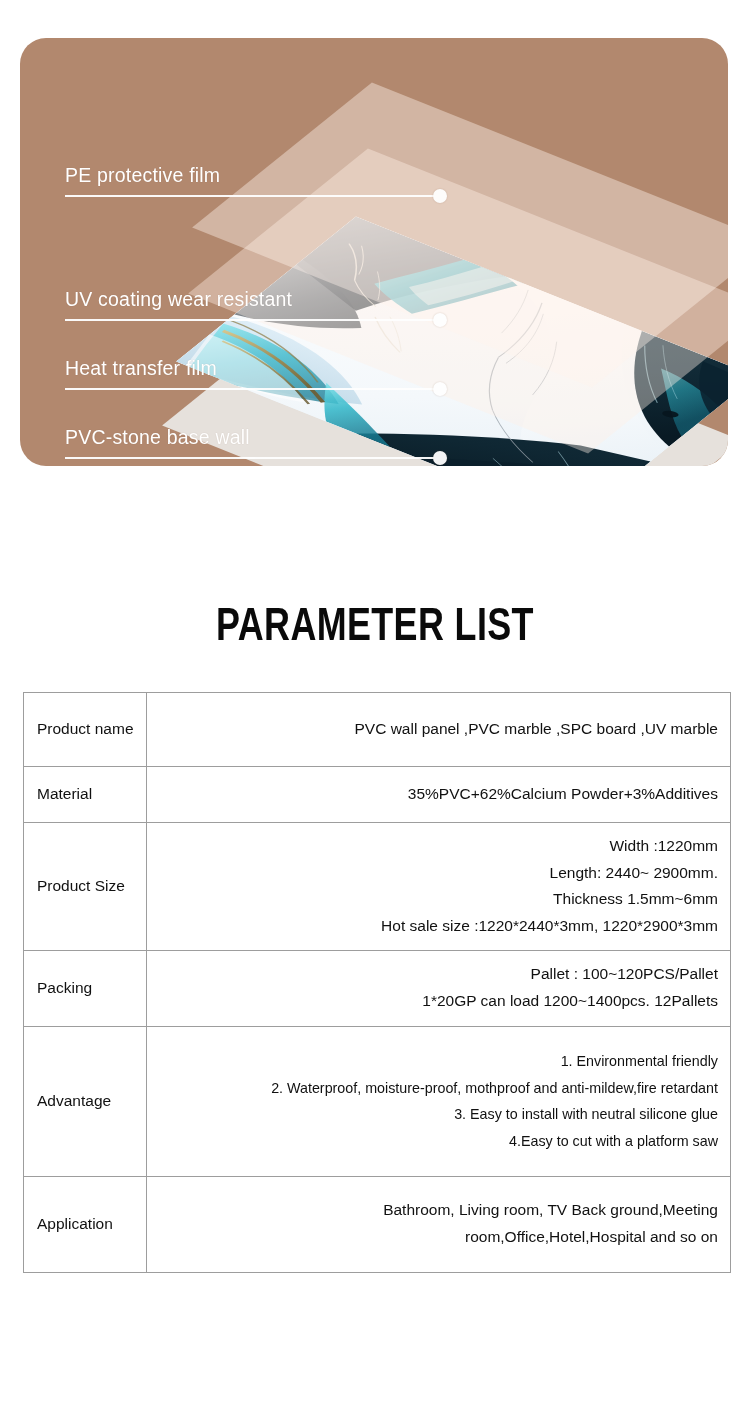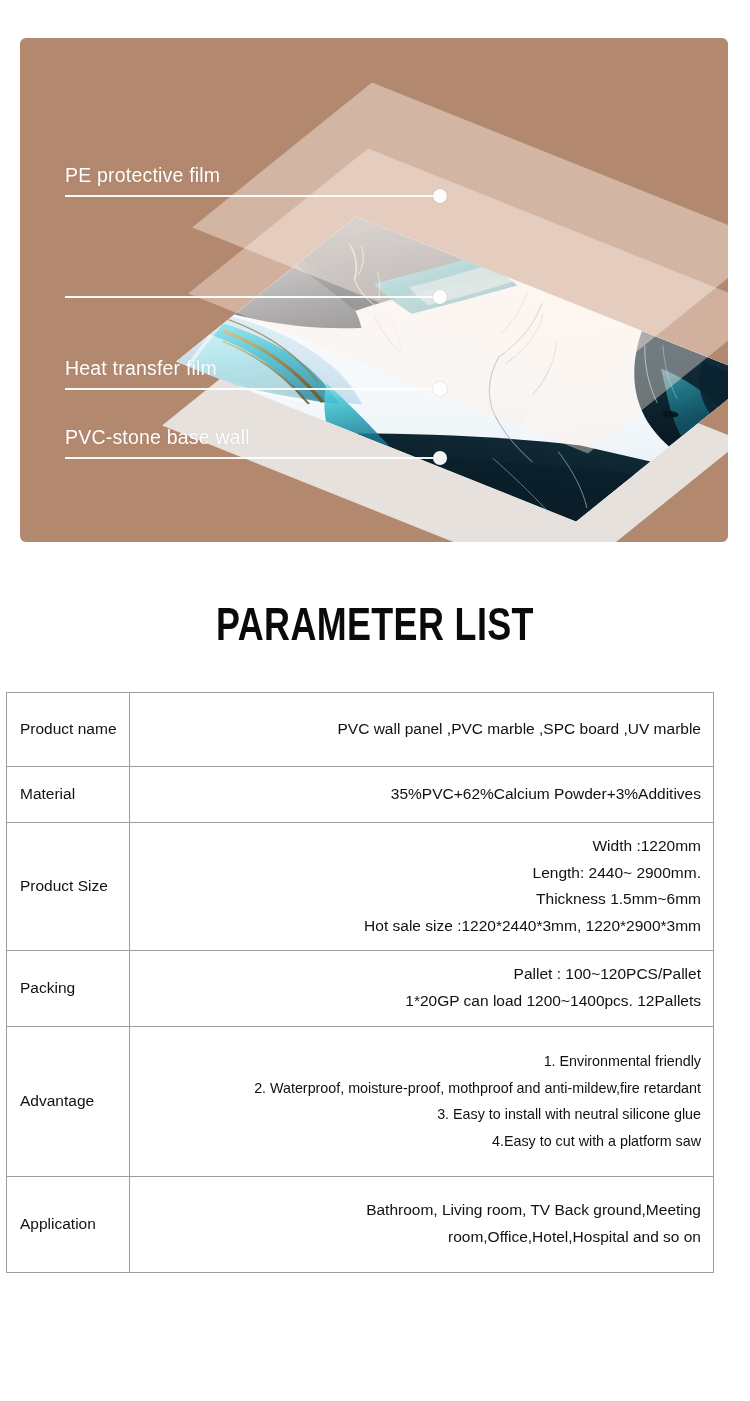--- a/index.html
+++ b/index.html
@@ -12,23 +12,23 @@
     overflow: hidden;
     position: relative;
   }
 
   
   .hero {
     position: absolute;
     left: 20px;
     top: 38px;
     width: 708px;
-    height: 504px;
+    height: 428px;
     background: #b2886e;
-    border-radius: 6px;
+    border-radius: 26px;
     overflow: hidden;
   }
 
   .layer-stage {
     position: absolute;
     inset: 0;
   }
 
   
   .sheet {
@@ -125,21 +125,21 @@
     letter-spacing: 0.5px;
     color: #0a0a0a;
     transform: scaleX(0.78);
     transform-origin: 50% 50%;
     line-height: 1;
   }
 
   
   .spec-table {
     position: absolute;
-    left: 6px;
+    left: 23px;
     top: 692px;
     width: 708px;
     border-collapse: collapse;
     table-layout: fixed;
   }
   .spec-table td {
     border: 1px solid #9d9d9d;
     vertical-align: middle;
     color: #111111;
     font-size: 15.5px;
@@ -270,20 +270,21 @@
     <div class="sheet sheet-pe"></div>
 
     <div class="label-row" style="top:126px; width:375px;">
       <span class="ltext">PE protective film</span>
       <span class="lline">
         <span class="ldot"></span>
       </span>
     </div>
 
     <div class="label-row" style="top:250px; width:375px;">
+      <span class="ltext">UV coating wear resistant</span>
       <span class="lline">
         <span class="ldot"></span>
       </span>
     </div>
 
     <div class="label-row" style="top:319px; width:375px;">
       <span class="ltext">Heat transfer film</span>
       <span class="lline">
         <span class="ldot"></span>
       </span>

